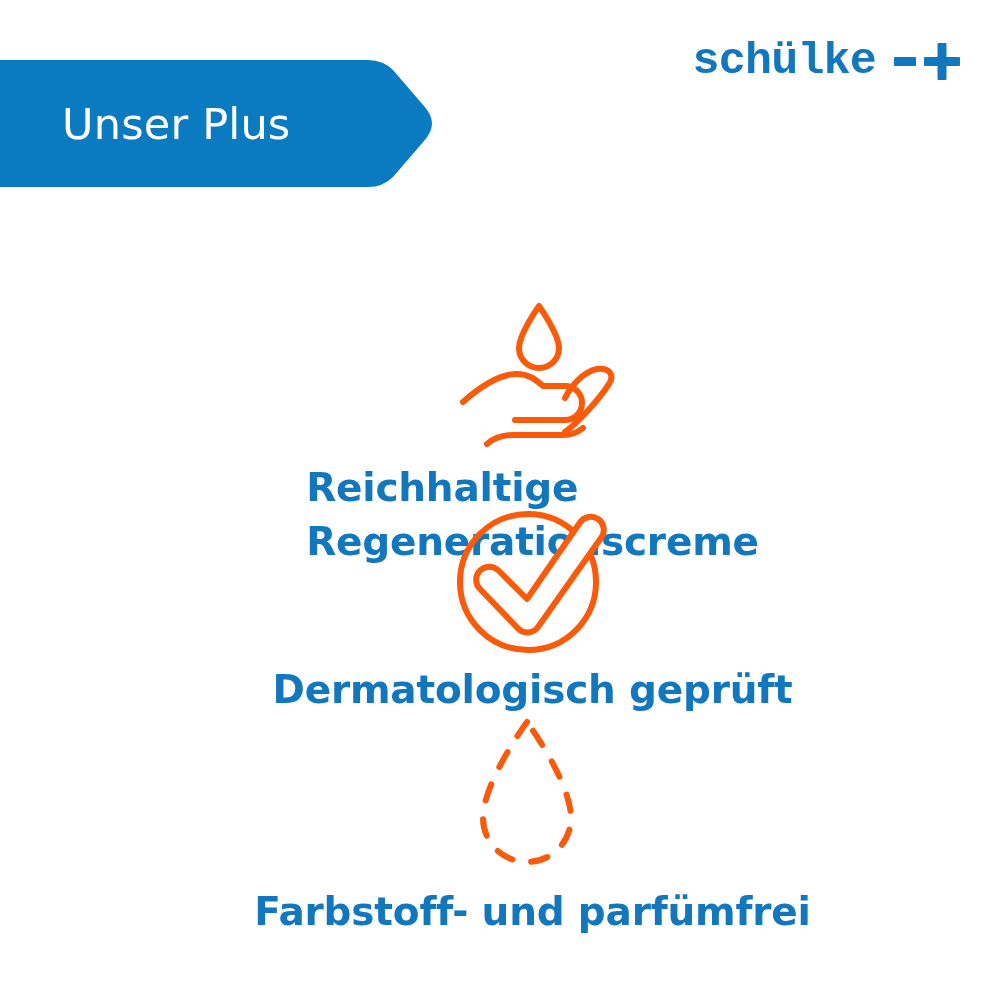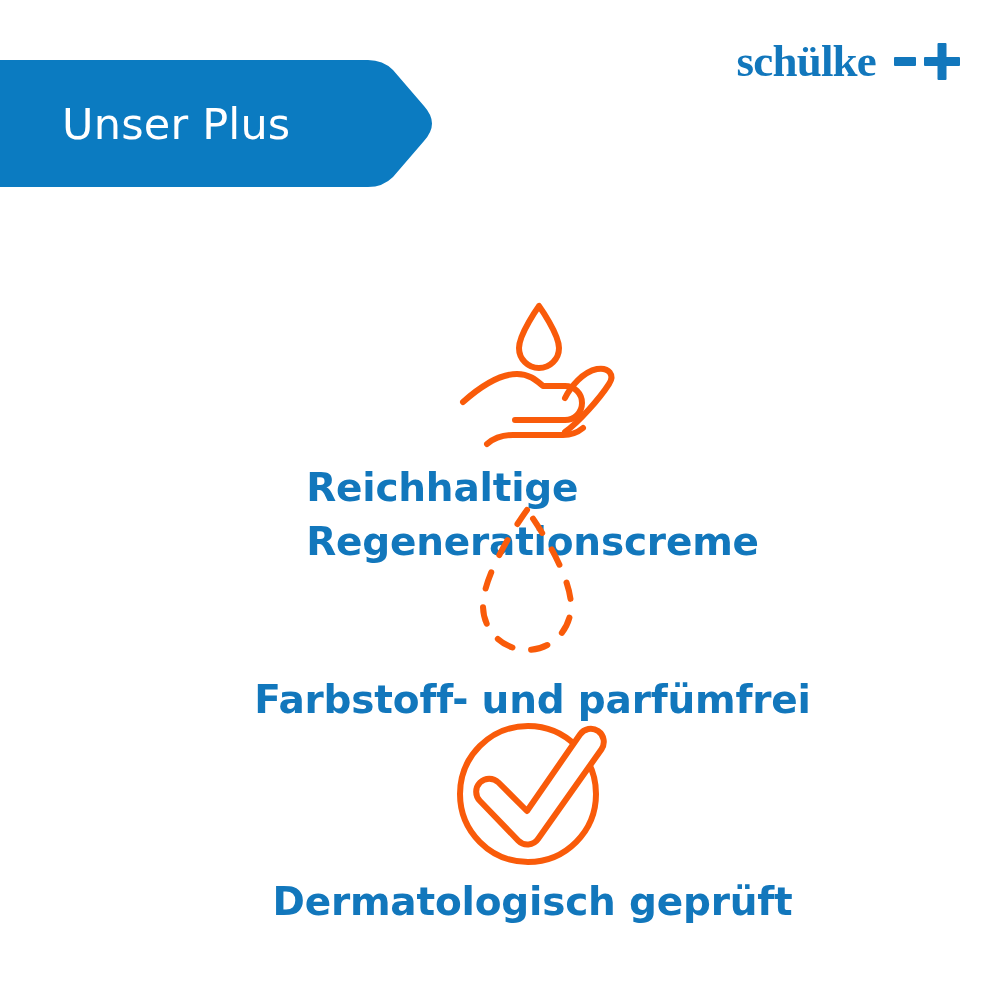--- a/index.html
+++ b/index.html
@@ -22,21 +22,21 @@
   
   #brand-logo {
     position: absolute;
     top: 38px;
     right: 40px;
     display: flex;
     align-items: center;
     gap: 18px;
   }
   #brand-wordmark {
-    font-family: Liberation Serif, serif;
+    font-family: Liberation Mono, monospace;
     font-size: 45px;
     font-weight: bold;
     color: #1277BC;
     letter-spacing: -0.8px;
     line-height: 1;
   }
   #brand-mark {
     display: block;
   }
 
@@ -155,32 +155,20 @@
 
             <path d="M36,158
                      c8,-7 16,-9 26,-9
                      h50
                      c9,0 14,-2 20,-7"></path>
           </g>
         </svg>
       </div>
       <div class="feature-text">Reichhaltige
 Regenerationscreme</div>
-    </div>
-
-    <div class="feature-row">
-      <div class="feature-icon" id="icon-cell-drop">
-        <svg width="150" height="175" viewBox="0 0 150 175">
-          <path d="M68,12
-                   C68,12 24,72 24,108
-                   a44,44 0 0 0 88,0
-                   C112,72 68,12 68,12 Z" fill="none" stroke="#F95B0A" stroke-width="6" stroke-linecap="round" stroke-dasharray="17 19"></path>
-        </svg>
-      </div>
-      <div class="feature-text">Farbstoff- und parfümfrei</div>
     </div>
 
     <div class="feature-row">
       <div class="feature-icon" id="icon-cell-check">
         <svg width="165" height="165" viewBox="0 0 165 165">
 
           <circle cx="72" cy="84" r="68" fill="none" stroke="#F95B0A" stroke-width="6"></circle>
 
           <path d="M24,91
                    a13,13 0 0 1 18.5,-18.5
@@ -188,14 +176,26 @@
                    L124,24.5
                    a13,13 0 0 1 21.5,14.7
                    L82,129
                    a13,13 0 0 1 -19.8,1.6
                    Z" fill="#ffffff" stroke="#F95B0A" stroke-width="6" stroke-linejoin="round"></path>
         </svg>
       </div>
       <div class="feature-text">Dermatologisch geprüft</div>
     </div>
 
+    <div class="feature-row">
+      <div class="feature-icon" id="icon-cell-drop">
+        <svg width="150" height="175" viewBox="0 0 150 175">
+          <path d="M68,12
+                   C68,12 24,72 24,108
+                   a44,44 0 0 0 88,0
+                   C112,72 68,12 68,12 Z" fill="none" stroke="#F95B0A" stroke-width="6" stroke-linecap="round" stroke-dasharray="17 19"></path>
+        </svg>
+      </div>
+      <div class="feature-text">Farbstoff- und parfümfrei</div>
+    </div>
+
   </div>
 </div>
 
 </body></html>

